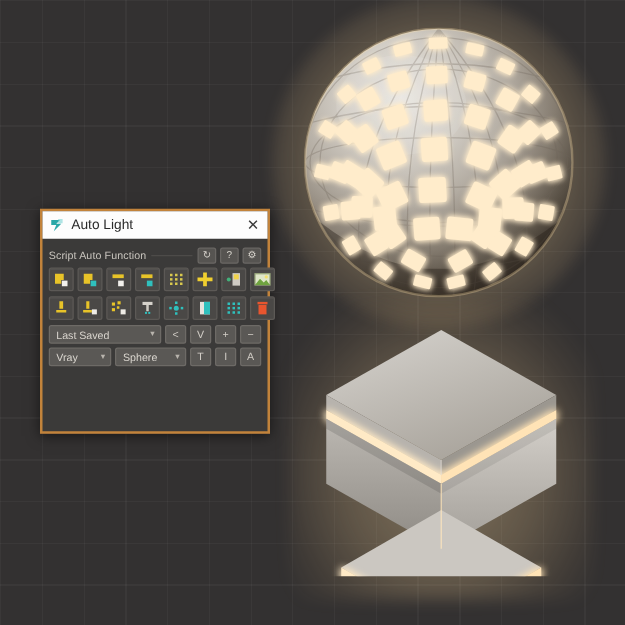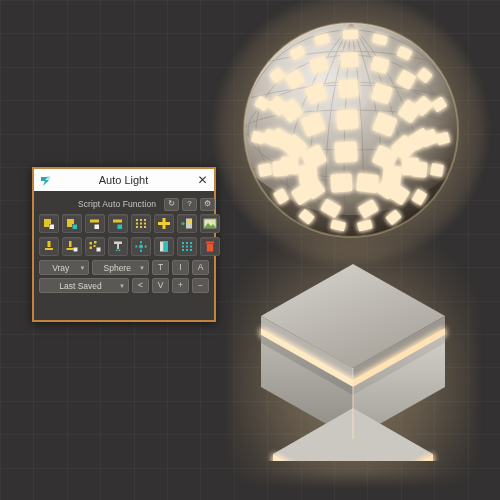--- a/index.html
+++ b/index.html
@@ -40,25 +40,24 @@
   .ped-glow {
     position:absolute; left:-22px; top:-16px; width:244px; height:240px;
     background:radial-gradient(ellipse at 50% 58%,
         rgba(255,223,165,.40) 0%, rgba(255,214,150,.22) 45%,
         rgba(255,205,135,.07) 70%, rgba(255,200,130,0) 85%);
     filter:blur(6px);
   }
 
   
   #auto-light-panel {
-    position:absolute; left:32px; top:167px; width:184px; height:155px;
+    position:absolute; left:32px; top:167px; width:184px; height:180px;
     background:#3b3a39;
     border:2px solid #c2833b;
     box-shadow:0 2px 10px rgba(0,0,0,.55);
-    text-align:center;
   }
   .titlebar {
     height:22px; background:#fdfdfd; display:flex; align-items:center;
     padding:0 4px 0 5px; gap:5px;
   }
   .app-icon { width:13px; height:13px; position:relative; flex:0 0 auto; }
   .title-text {
     font-size:11px; color:#2b2b2b; flex:1 1 auto;
     white-space:nowrap; overflow:hidden;
   }
@@ -66,21 +65,21 @@
     width:15px; height:15px; display:flex; align-items:center; justify-content:center;
     color:#3a3a3a; font-size:12px; line-height:1; cursor:pointer; flex:0 0 auto;
   }
 
   .panel-body { padding:5px 5px 4px 5px; }
 
   .section-head {
     display:flex; align-items:center; gap:4px; height:14px; margin:1px 0 3px;
   }
   .section-label {
-    font-size:8.5px; color:#c9c5be; white-space:nowrap; letter-spacing:.1px;margin-left:39px;
+    font-size:8.5px; color:#c9c5be; white-space:nowrap; letter-spacing:.1px;
   }
   .section-rule { flex:1 1 auto; height:1px; background:#4d4b49; }
   .mini-btns { display:flex; gap:3px; flex:0 0 auto; }
   .mini-btn {
     width:15px; height:13px; background:#565451; border:1px solid #6a6764;
     border-radius:2px; display:flex; align-items:center; justify-content:center;
     font-size:8px; color:#d6d2cb; cursor:pointer; line-height:1;
   }
 
   .icon-row { display:flex; gap:3px; margin-bottom:4px; }
@@ -473,38 +472,38 @@
       </span>
       <span class="icon-btn">
         <svg width="18" height="17" viewBox="0 0 18 17">
           <rect x="5" y="3.5" width="8" height="2" fill="#e8552e"></rect>
           <rect x="5.8" y="6" width="6.4" height="7.5" fill="#e8552e"></rect>
         </svg>
       </span>
     </div>
 
     <div class="ctrl-row">
-      <span class="dropdown" style="width:56px;">
-        <span class="dd-label">Vray</span>
-        <span class="caret">▼</span>
-      </span>
-      <span class="dropdown" style="width:63px;">
-        <span class="dd-label">Sphere</span>
-        <span class="caret">▼</span>
-      </span>
-      <span class="sq-btn">T</span>
-      <span class="sq-btn">I</span>
-      <span class="sq-btn">A</span>
-    </div>
-
-    <div class="ctrl-row">
       <span class="dropdown" style="width:101px;">
         <span class="dd-label">Last Saved</span>
         <span class="caret">▼</span>
       </span>
       <span class="sq-btn">&lt;</span>
       <span class="sq-btn">V</span>
       <span class="sq-btn">+</span>
       <span class="sq-btn">−</span>
     </div>
 
+    <div class="ctrl-row">
+      <span class="dropdown" style="width:56px;">
+        <span class="dd-label">Vray</span>
+        <span class="caret">▼</span>
+      </span>
+      <span class="dropdown" style="width:63px;">
+        <span class="dd-label">Sphere</span>
+        <span class="caret">▼</span>
+      </span>
+      <span class="sq-btn">T</span>
+      <span class="sq-btn">I</span>
+      <span class="sq-btn">A</span>
+    </div>
+
   </div>
 </div>
 
 </body></html>

